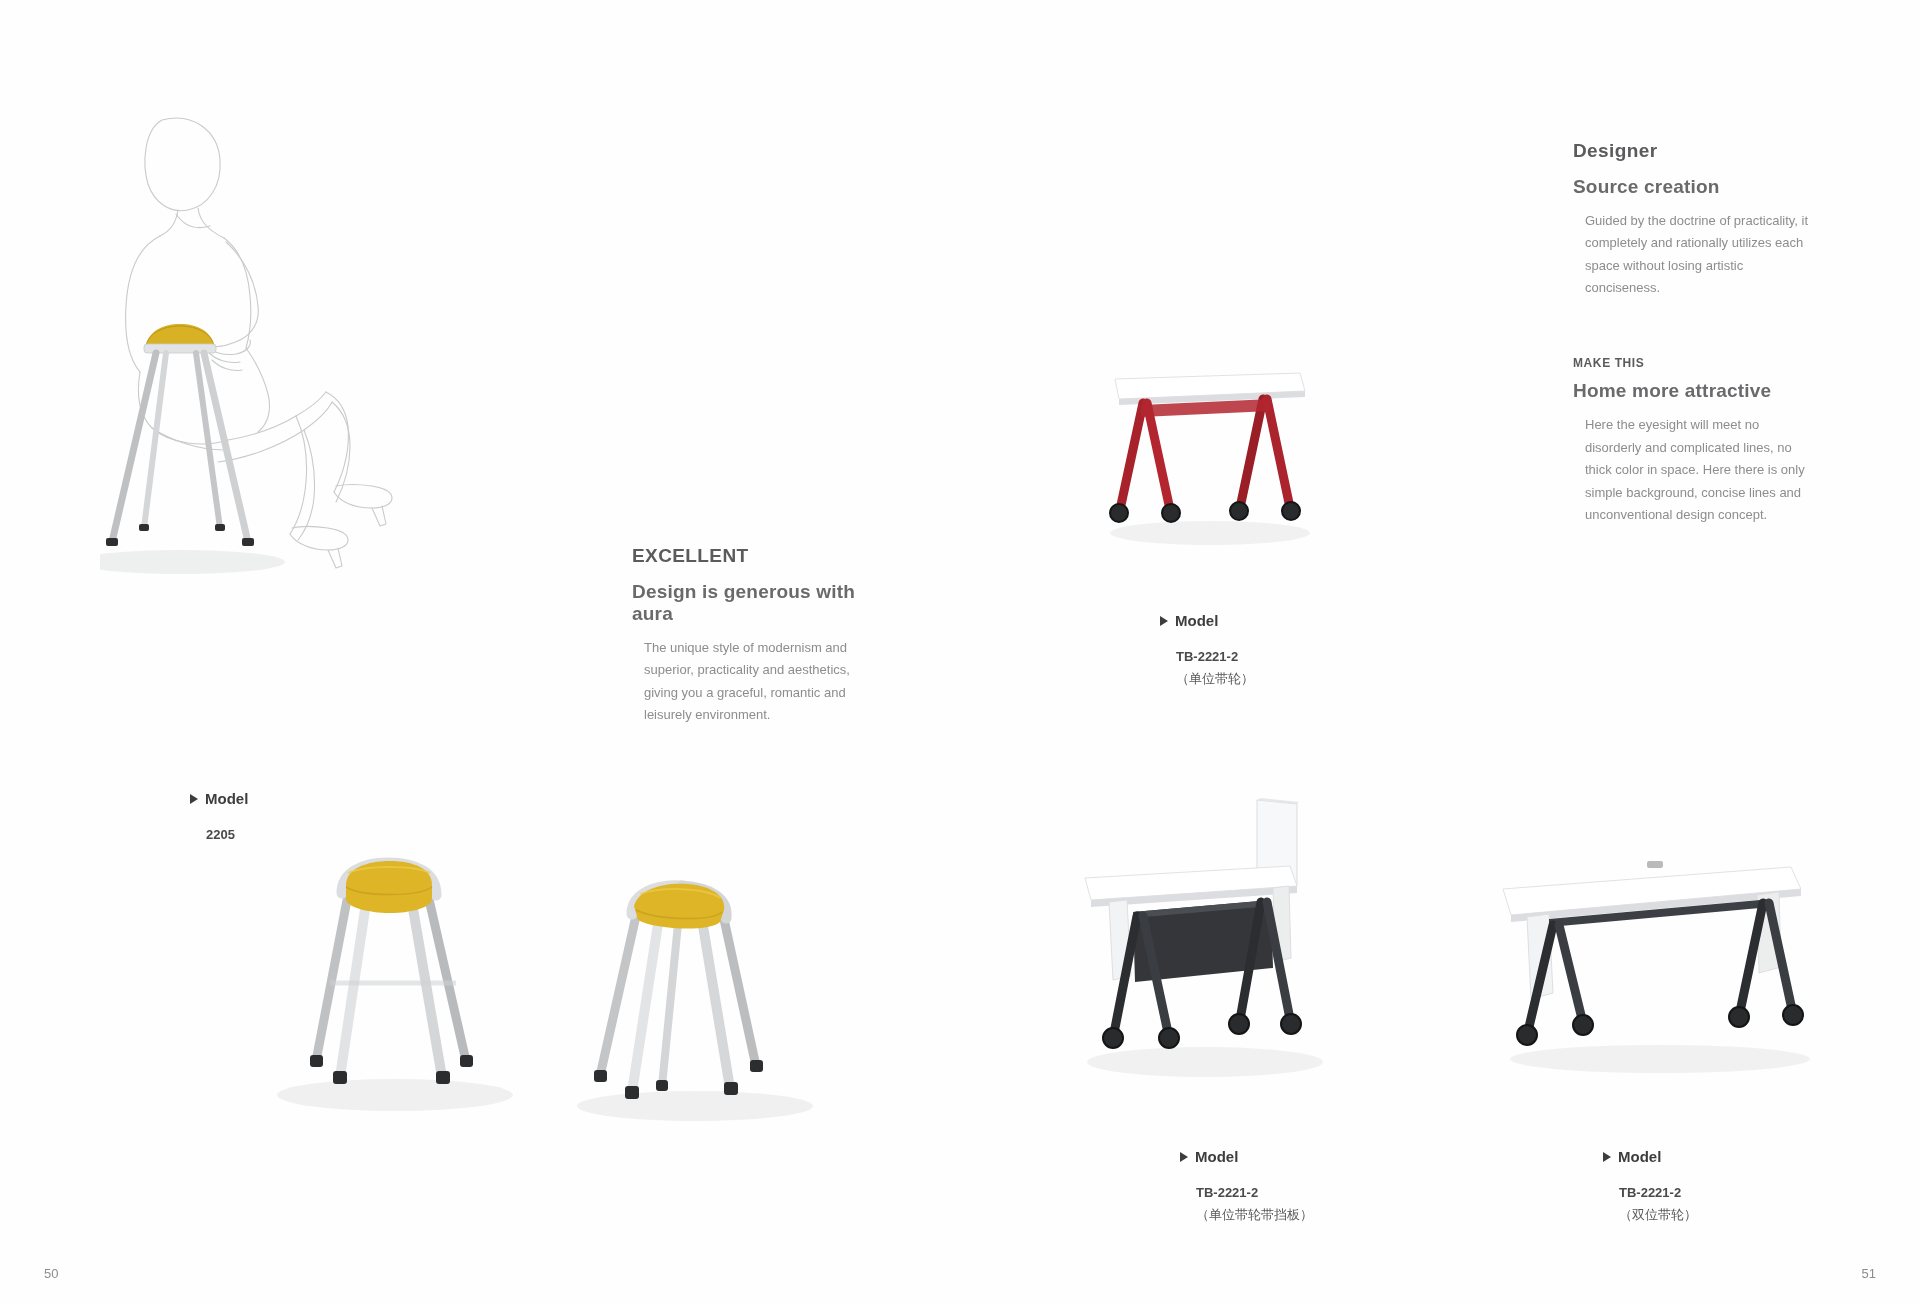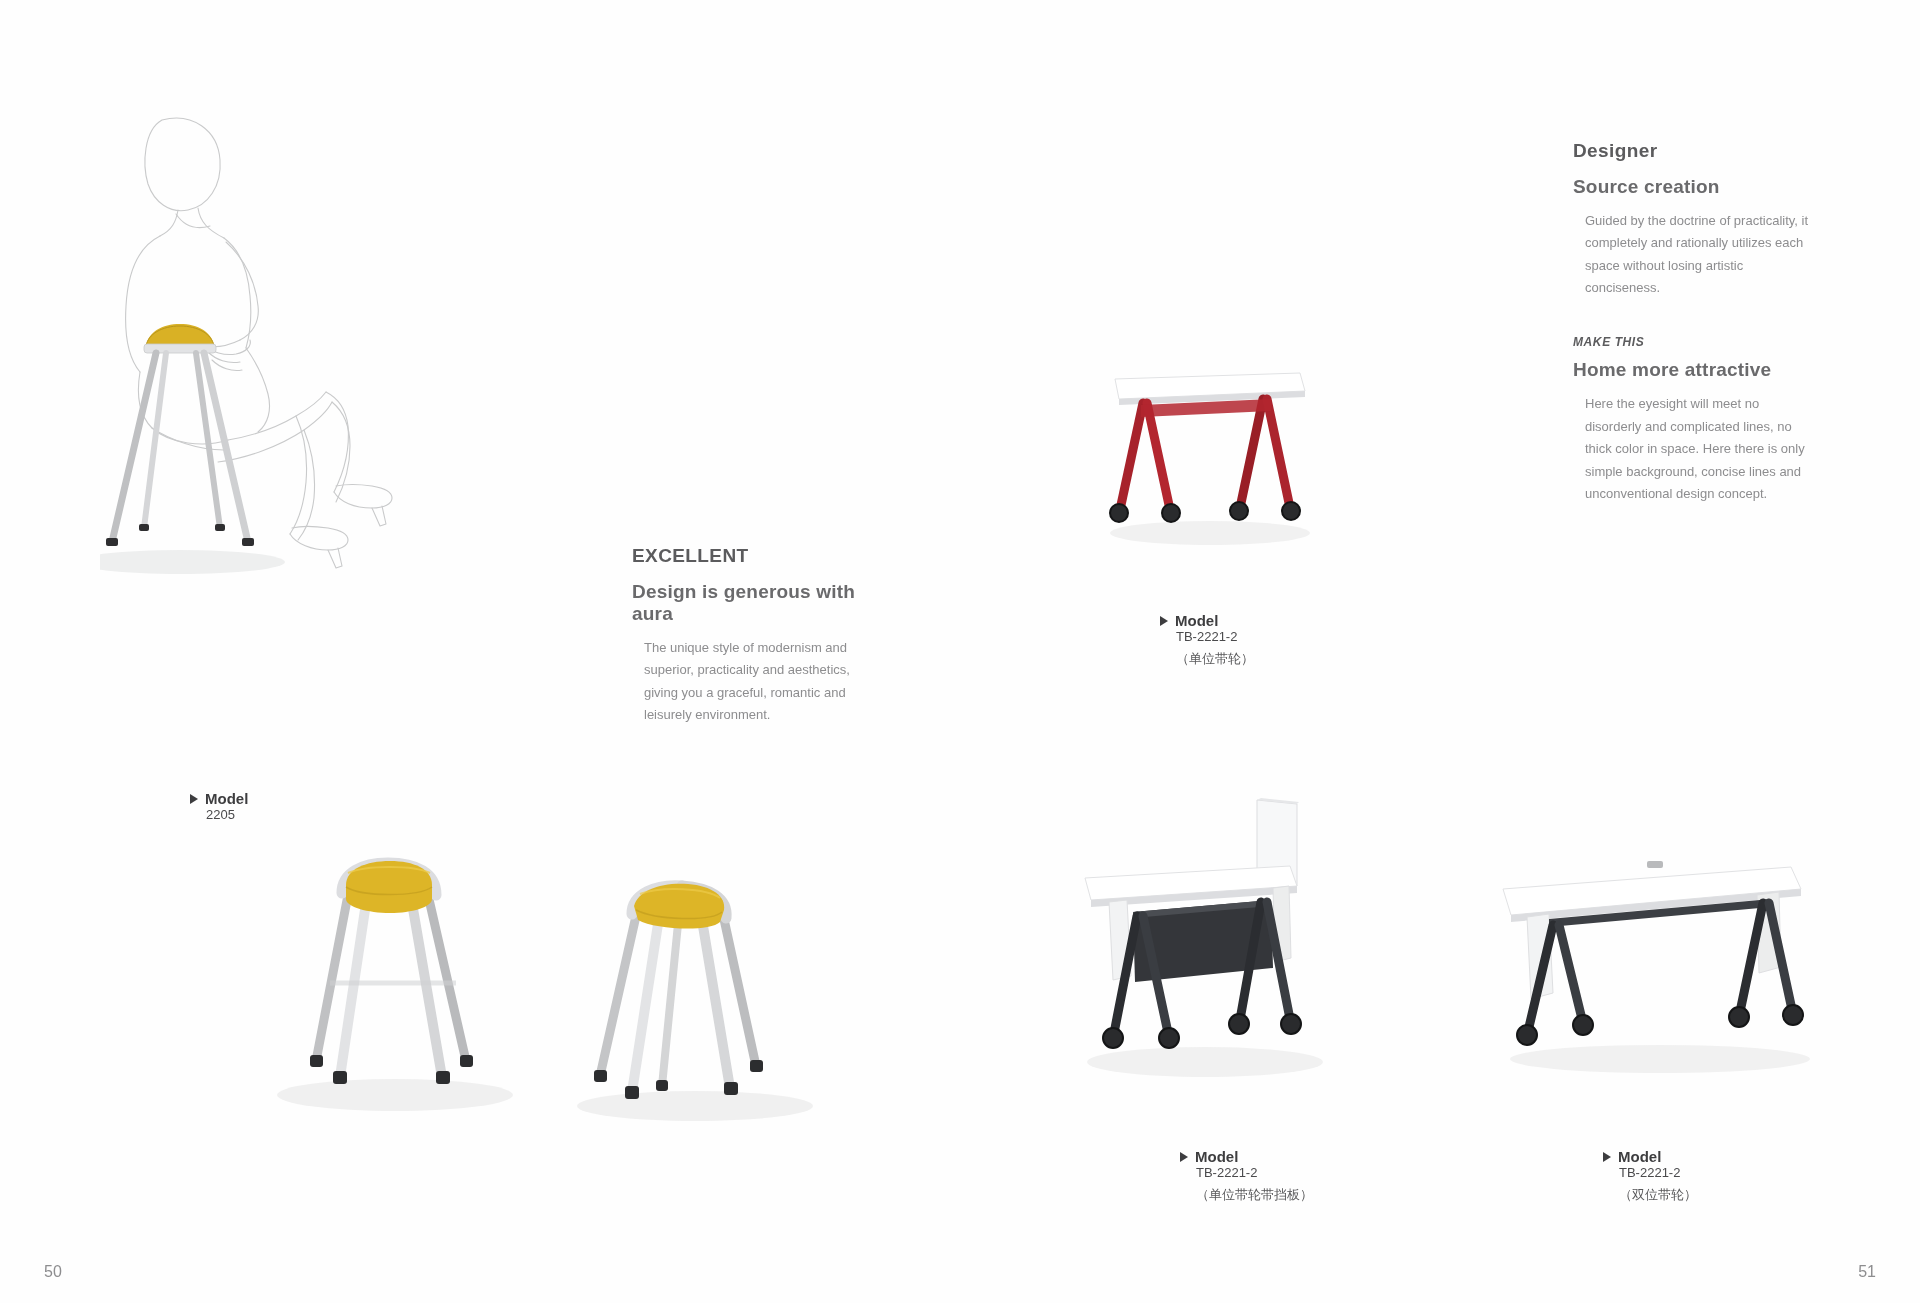--- a/index.html
+++ b/index.html
@@ -65,35 +65,36 @@
   .tri {
     width: 0; height: 0;
     border-left: 8px solid #3d3d3f;
     border-top: 5px solid transparent;
     border-bottom: 5px solid transparent;
     display: inline-block;
   }
   .model-code {
     font-size: 13px;
     color: #4a4a4c;
-    margin-top: 0;
+    margin-top: 20px;
     padding-left: 16px;
+    font-weight: bold;
   }
   .model-note {
     font-size: 13px;
     color: #58585a;
     margin-top: 6px;
     padding-left: 16px;
   }
 
   
   .pagenum {
     position: absolute;
     bottom: 22px;
-    font-size: 16px;
+    font-size: 13px;
     color: #8d8d8f;
   }
   .pagenum.left { left: 44px; }
   .pagenum.right { right: 44px; }
 
   
   .fig { position: absolute; }
 
   
   .sketch { position: absolute; left: 100px; top: 110px; width: 420px; height: 480px; }
@@ -233,21 +234,21 @@
       <rect x="86" y="200" width="12" height="11" rx="3" fill="#2c2d2f"></rect>
     </svg>
   </div>
 
   <div class="pagenum left">50</div>
 
   <div class="block" style="left:1573px; top:140px; width:258px;">
     <p class="h-title">Designer</p>
     <p class="h-sub">Source creation</p>
     <p class="body-text">Guided by the doctrine of practicality, it completely and rationally utilizes each space without losing artistic conciseness.</p>
-    <p class="caps-label" style="margin-top:36px;font-style:italic;">MAKE THIS</p>
+    <p class="caps-label" style="margin-top:57px;">MAKE THIS</p>
     <p class="h-sub">Home more attractive</p>
     <p class="body-text">Here the eyesight will meet no disorderly and complicated lines, no thick color in space. Here there is only simple background, concise lines and unconventional design concept.</p>
   </div>
 
   <div class="fig" style="left:1095px; top:355px; width:230px; height:200px;">
     <svg width="230" height="200" viewBox="0 0 230 200" xmlns="http://www.w3.org/2000/svg">
       <ellipse cx="115" cy="178" rx="100" ry="12" fill="#cfd0d2" opacity="0.28"></ellipse>
 
       <path d="M20 24 L 205 18 L 210 36 L 24 44 Z" fill="#ffffff" stroke="#e1e2e4" stroke-width="1"></path>
       <path d="M24 44 L 210 36 L 210 42 L 24 50 Z" fill="#dcdde0"></path>

